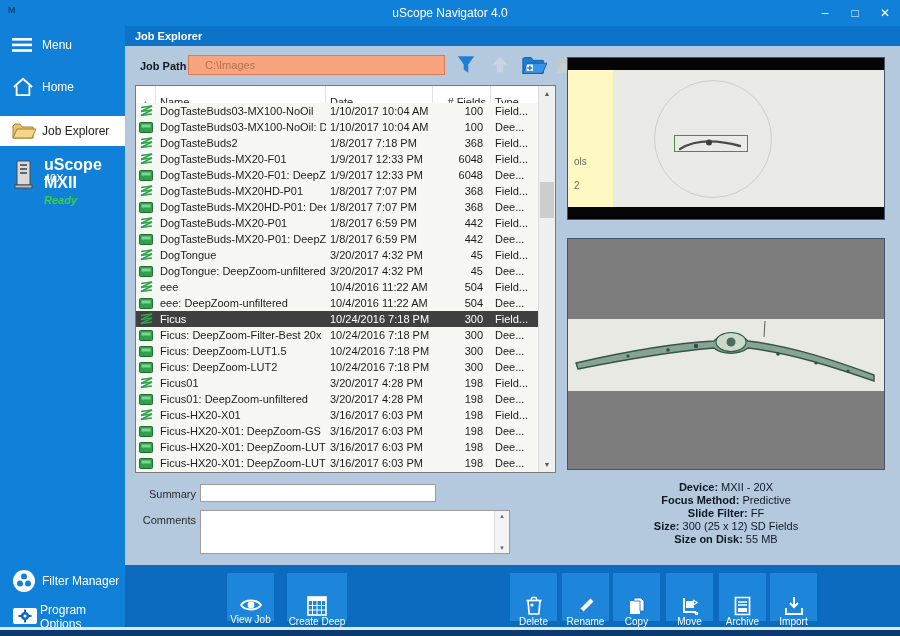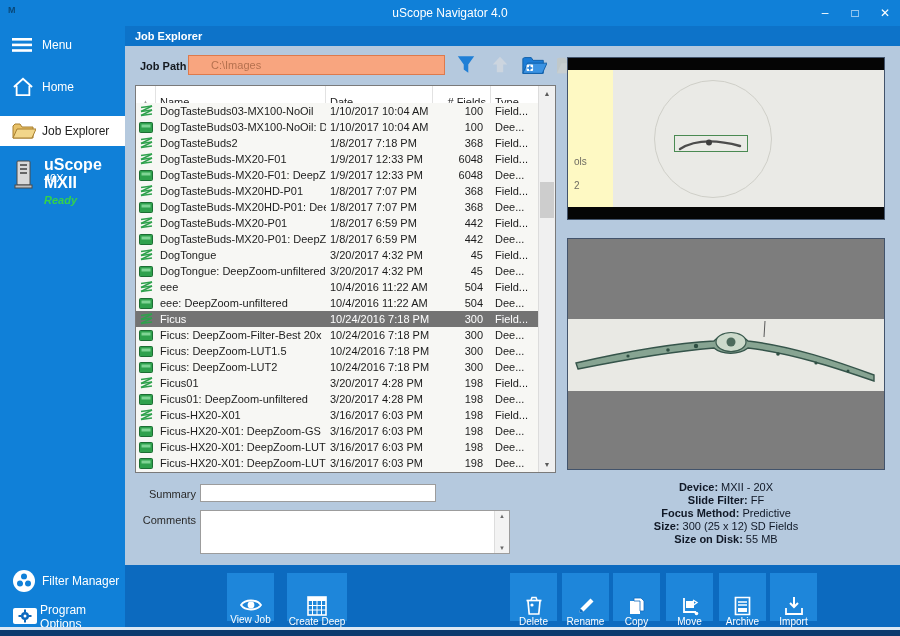--- a/index.html
+++ b/index.html
@@ -27,41 +27,41 @@
   .dev-mag  { position:absolute; left:44px; top:18px; font-size:11px;text-align:center; }
   .dev-status { position:absolute; left:44px; top:40px; font-size:11px; font-weight:bold; font-style:italic; color:#35d24a; }
 
   
   .main-header { position:absolute; left:125px; top:26px; width:775px; height:20px; background:#0d73c9;
                  color:#fff; font-size:11px; font-weight:bold; display:flex; align-items:center; padding-left:10px; }
 
   
   .jobpath-label { position:absolute; left:140px; top:60px; font-size:11px; font-weight:bold; color:#14191f; }
   .jobpath-input { position:absolute; left:188px; top:55px; width:257px; height:20px; background:#f8a57f;
-                   border:1px solid #dd7a4d; color:#b5714f; font-size:11px; padding:0 22px;
+                   border:1px solid #dd7a4d; color:#b5714f; font-size:11px; padding:0 16px;
                    font-family:"Liberation Sans", sans-serif; }
   .path-icons { position:absolute; left:453px; top:53px; display:flex; gap:8px; align-items:center; }
   .path-icons .pi { width:26px; height:24px; display:flex; align-items:center; justify-content:center; }
 
   
   .jtable { position:absolute; left:135px; top:85px; width:421px; height:388px; background:#fff;
             border:1px solid #7a7a7a; overflow:hidden; }
   .thead { position:absolute; left:0; top:0; right:17px; height:17px; background:#fff; display:grid;
            grid-template-columns:20px 170px 107px 58px 47px; font-size:11px; color:#222; }
   .thead .hc { border-right:1px solid #e2e2e2; border-bottom:1px solid #ececec; display:flex; align-items:center;
                padding:16px 4px; overflow:hidden; white-space:nowrap; }
   .thead .sort { justify-content:center; color:#9a9a9a; font-size:6px; }
   .thead .num { justify-content:flex-end; }
   .tbody { position:absolute; left:0; top:17px; right:17px; bottom:0; overflow:hidden; }
   .trow { height:16px; display:grid; grid-template-columns:20px 170px 107px 58px 47px; font-size:11px;
           color:#1c1c1c; background:#f7f7f4; cursor:default; }
   .trow .cell { display:flex; align-items:center; padding:0 4px; overflow:hidden; white-space:nowrap; }
   .trow .icon { justify-content:center; padding:0; }
   .trow .num { justify-content:flex-end; padding-right:8px; }
-  .trow.selected { background:#737373; color:#fff; }
+  .trow.selected { background:#404040; color:#fff; }
   .vscroll { position:absolute; right:0; top:0; bottom:0; width:17px; background:#f0f0f0; border-left:1px solid #dcdcdc; }
   .vscroll .arr { position:absolute; left:0; width:16px; height:15px; text-align:center; font-size:7px; color:#5a5a5a; line-height:15px; }
   .vscroll .up { top:0; } .vscroll .dn { bottom:0; }
   .vscroll .thumb { position:absolute; left:1px; width:14px; top:96px; height:36px; background:#cdcdcd; }
 
   
   .sum-label { position:absolute; left:128px; top:488px; width:68px; text-align:right; font-size:11px; color:#2a2a2a; }
   .sum-input { position:absolute; left:200px; top:484px; width:236px; height:18px; border:1px solid #9c9c9c;
                background:#fff; font-size:11px; padding:0 4px; font-family:"Liberation Sans", sans-serif; }
   .com-label { position:absolute; left:128px; top:514px; width:68px; text-align:right; font-size:11px; color:#2a2a2a; }
@@ -602,22 +602,22 @@
           <circle cx="210" cy="35" r="1.8"></circle>
           <circle cx="248" cy="44" r="1.6"></circle>
           <circle cx="280" cy="52" r="1.5"></circle>
         </g>
       <path d="M196 18 L197 2" stroke="#5a5a5a" stroke-width="1"></path>
     </svg>
   </div>
 
   <div class="details" id="details">
       <div><b>Device:</b><span> MXII - 20X</span></div>
+      <div><b>Focus Method:</b><span> Predictive</span></div>
       <div><b>Slide Filter:</b><span> FF</span></div>
-      <div><b>Focus Method:</b><span> Predictive</span></div>
       <div><b>Size:</b><span> 300 (25 x 12) SD Fields</span></div>
       <div><b>Size on Disk:</b><span> 55 MB</span></div>
     </div>
 
   <div class="toolbar">
     <div id="tb-left">
         <div class="tbtn" style="left: 102px; width: 47px;">
           <div class="tic">
             <svg width="24" height="18" viewBox="0 0 24 18">
               <path d="M2 9 C6 3 18 3 22 9 C18 15 6 15 2 9 Z" fill="none" stroke="#fff" stroke-width="1.8"></path>

